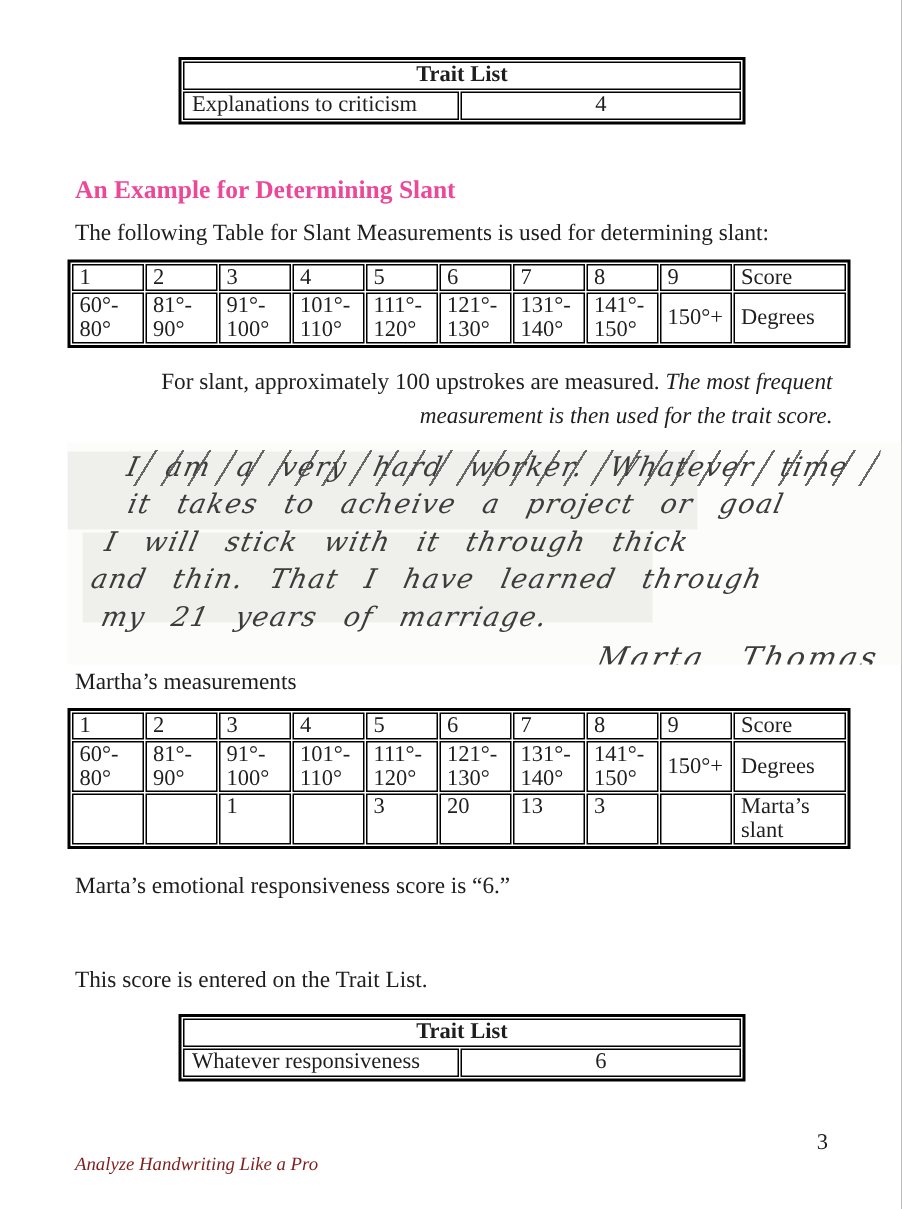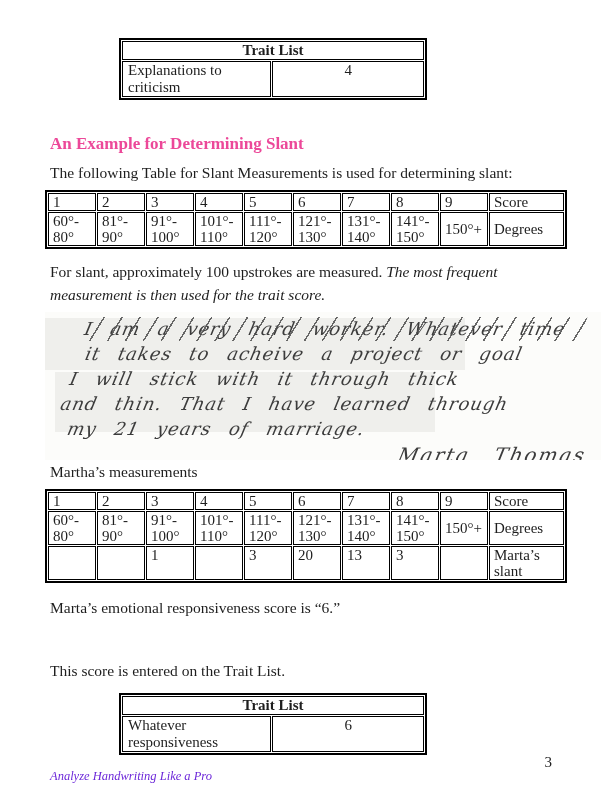--- a/index.html
+++ b/index.html
@@ -9,34 +9,34 @@
     font-family: "Liberation Serif", "DejaVu Serif", serif;
     color: #1e1e1e; font-size: 15.5px; position: relative;
     padding: 31px 51px 0 50px; overflow: hidden;
   }
   p { margin: 0; line-height: 23px; }
 
   
   table { border-collapse: separate; border-spacing: 1px; border: 2px solid #000; table-layout: fixed; }
   td { border: 1px solid #000; padding: 0 5px; line-height: 17px; font-size: 15px; vertical-align: top; }
 
-  .trait-table { width: 308px; margin-left: 69px; margin-top: 7px; }
+  .trait-table { width: 378px; margin-left: 69px; margin-top: 7px; }
   .trait-table .tt-title { text-align: center; font-weight: bold; }
   .trait-table .tt-score { text-align: center; }
 
   .section-heading {
     margin: 33px 0 0 0; font-size: 17px; font-weight: bold; color: #ec4899; line-height: 21px;
   }
   .lead { margin-top: 7px; }
 
   .grid { width: 522px; margin-left: -5px; margin-top: 6px; }
   .grid td { white-space: pre-line; line-height: 16px; padding: 0 4px; }
   .grid td.mid { vertical-align: middle; }
 
-  .slant-para { margin-top: 11px; width: 505px; }
+  .slant-para { margin-top: 11px; width: 505px; text-align: right; }
 
   
   .handwriting {
     position: relative; margin: 6px 0 0 -5px; width: 556px; height: 148px;
     background: #fcfcfa; overflow: hidden;
   }
   .patch { position: absolute; background: #efefec; }
   .patch.p1 { left: 0; top: 6px; width: 420px; height: 52px; }
   .patch.p2 { left: 10px; top: 60px; width: 380px; height: 60px; }
   .hw-lines {
@@ -61,21 +61,21 @@
     letter-spacing: 2px; word-spacing: 16px;
   }
 
   .caption { margin-top: 0; }
   .score-para { margin-top: 13px; }
   .entered-para { margin-top: 40px; }
   .trait-table-2 { margin-top: 11px; }
   .closing { margin-top: 19px; line-height: 24px; }
 
   .page-number { position: absolute; right: 49px; top: 754px; font-size: 15px; }
-  .footer-title { position: absolute; left: 50px; top: 769px; font-style: italic; font-size: 12.5px; color: #6d28d9; }
+  .footer-title { position: absolute; left: 50px; top: 769px; font-style: italic; font-size: 12.5px; color: #7f1d1d; }
 </style>
 </head>
 <body>
 
 <div class="page">
 
 
   <table class="trait-table">
     <colgroup>
         <col style="width:49.6%">

